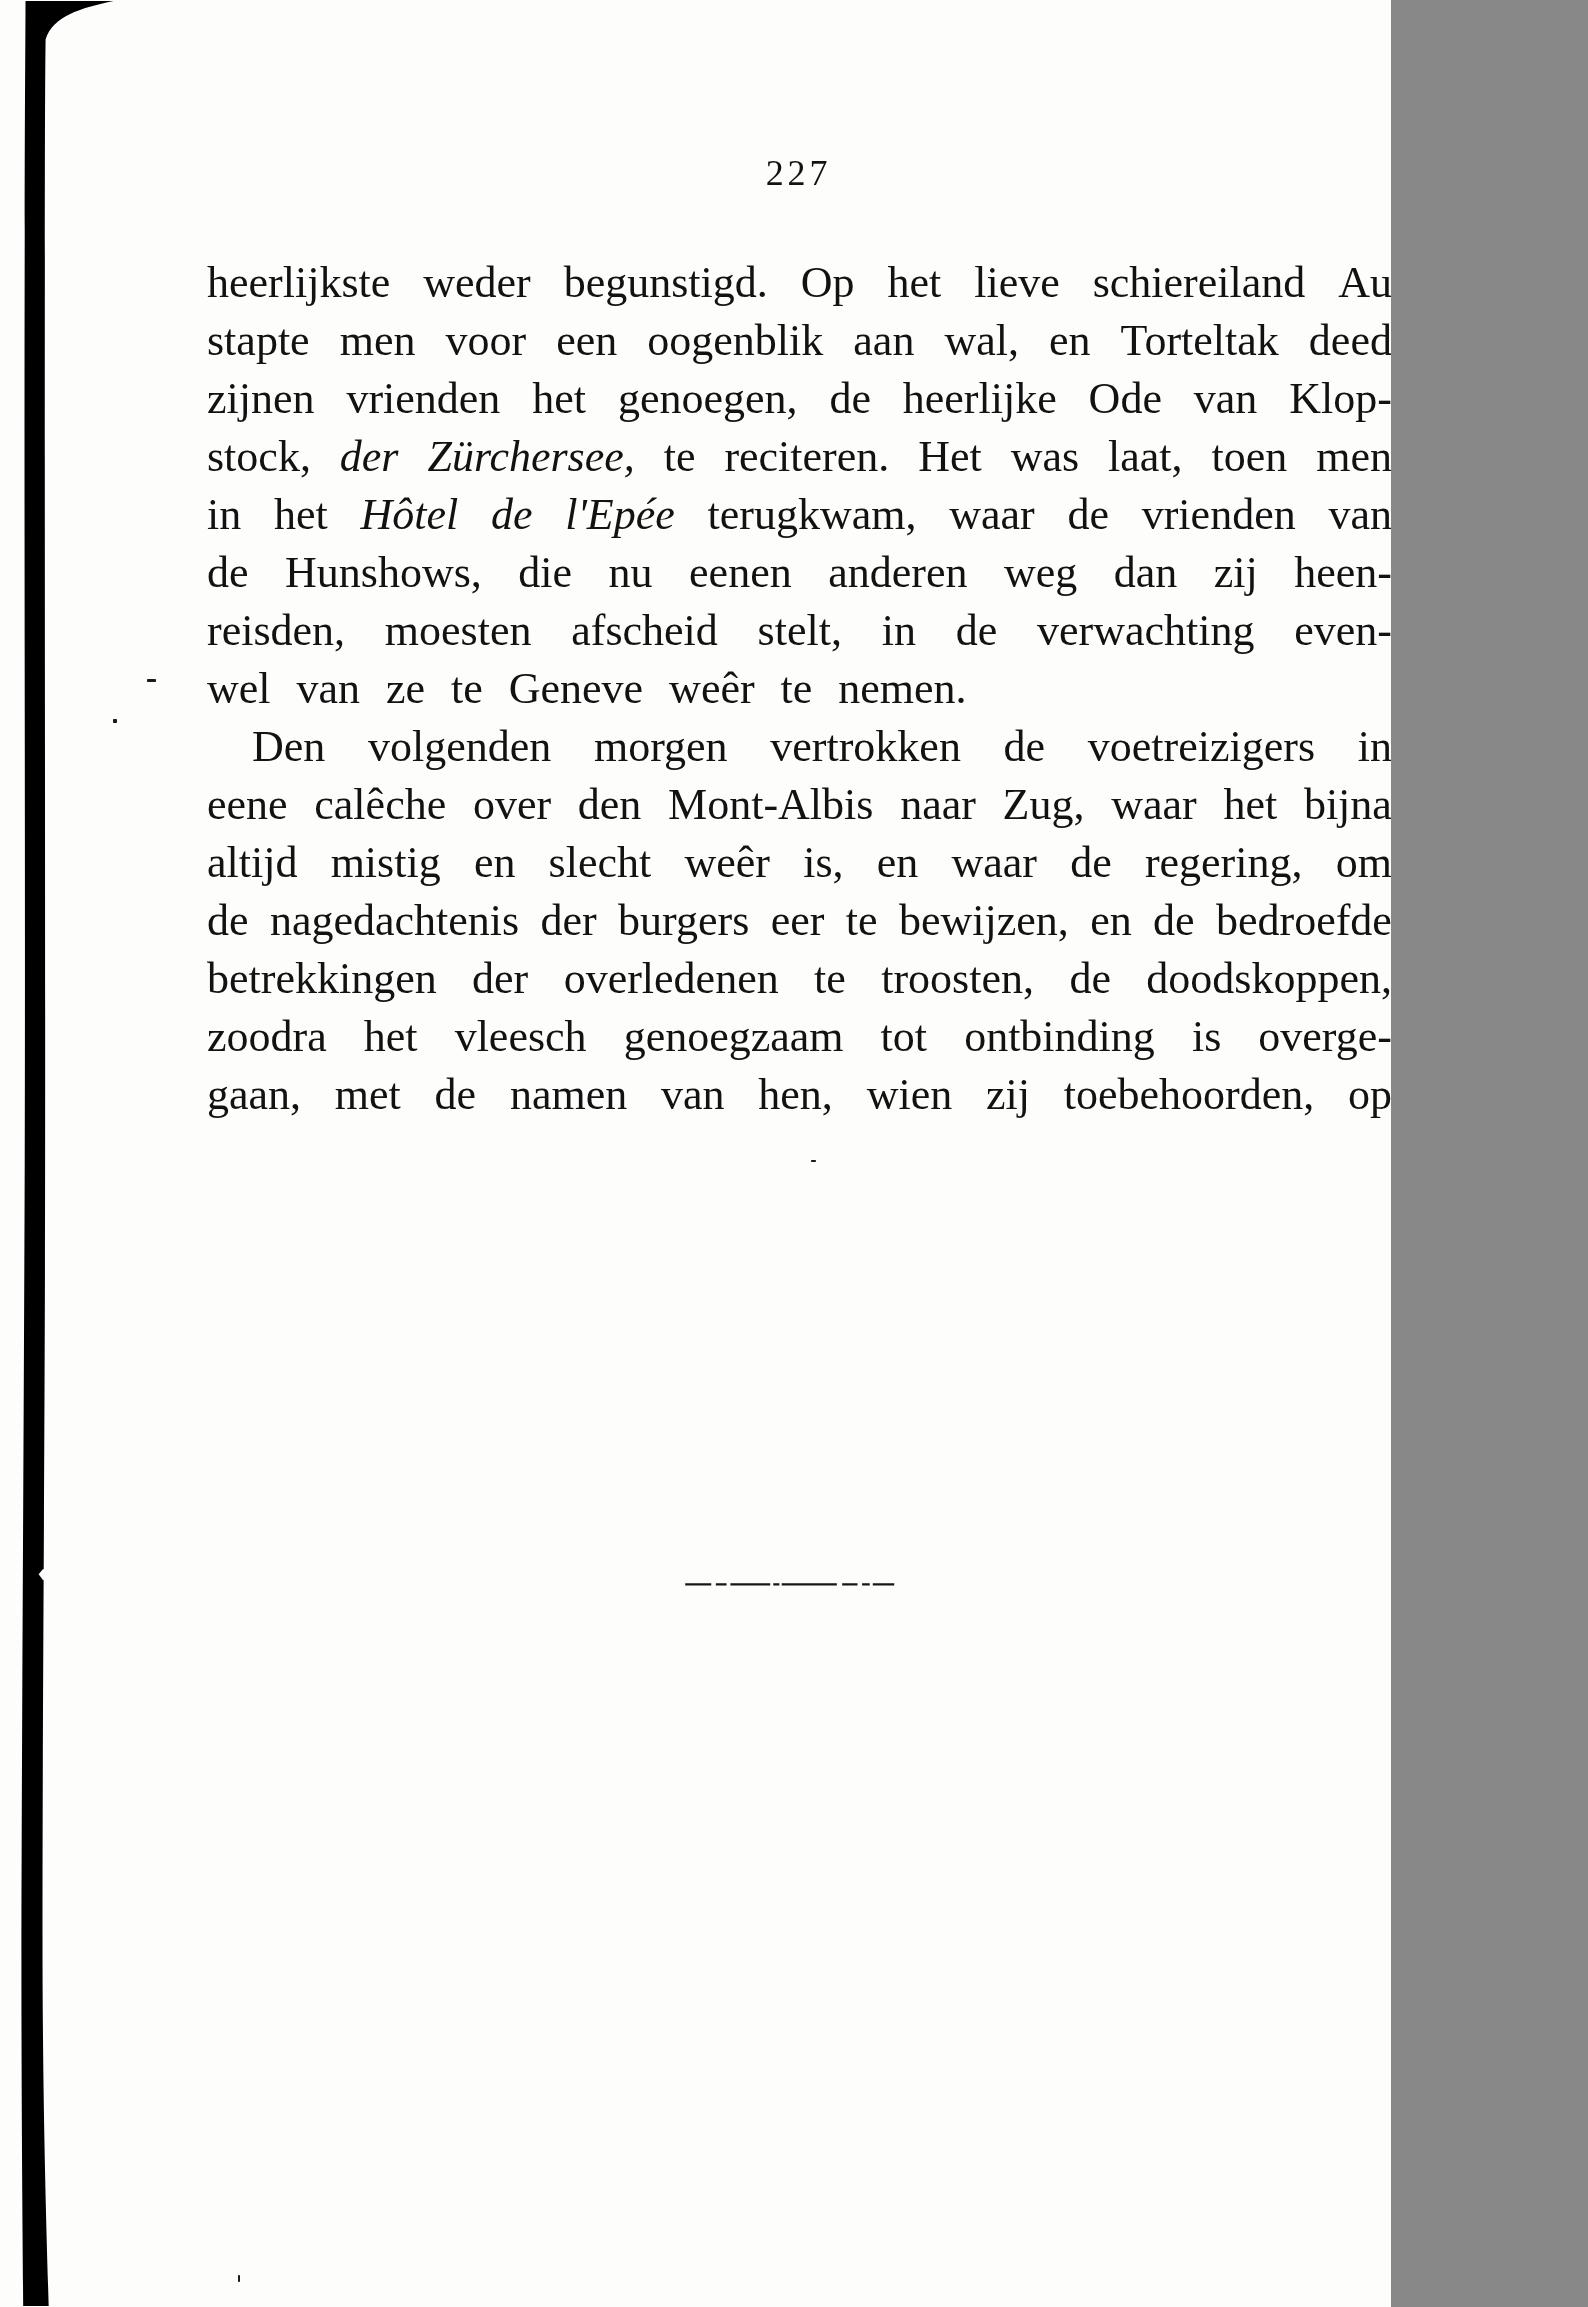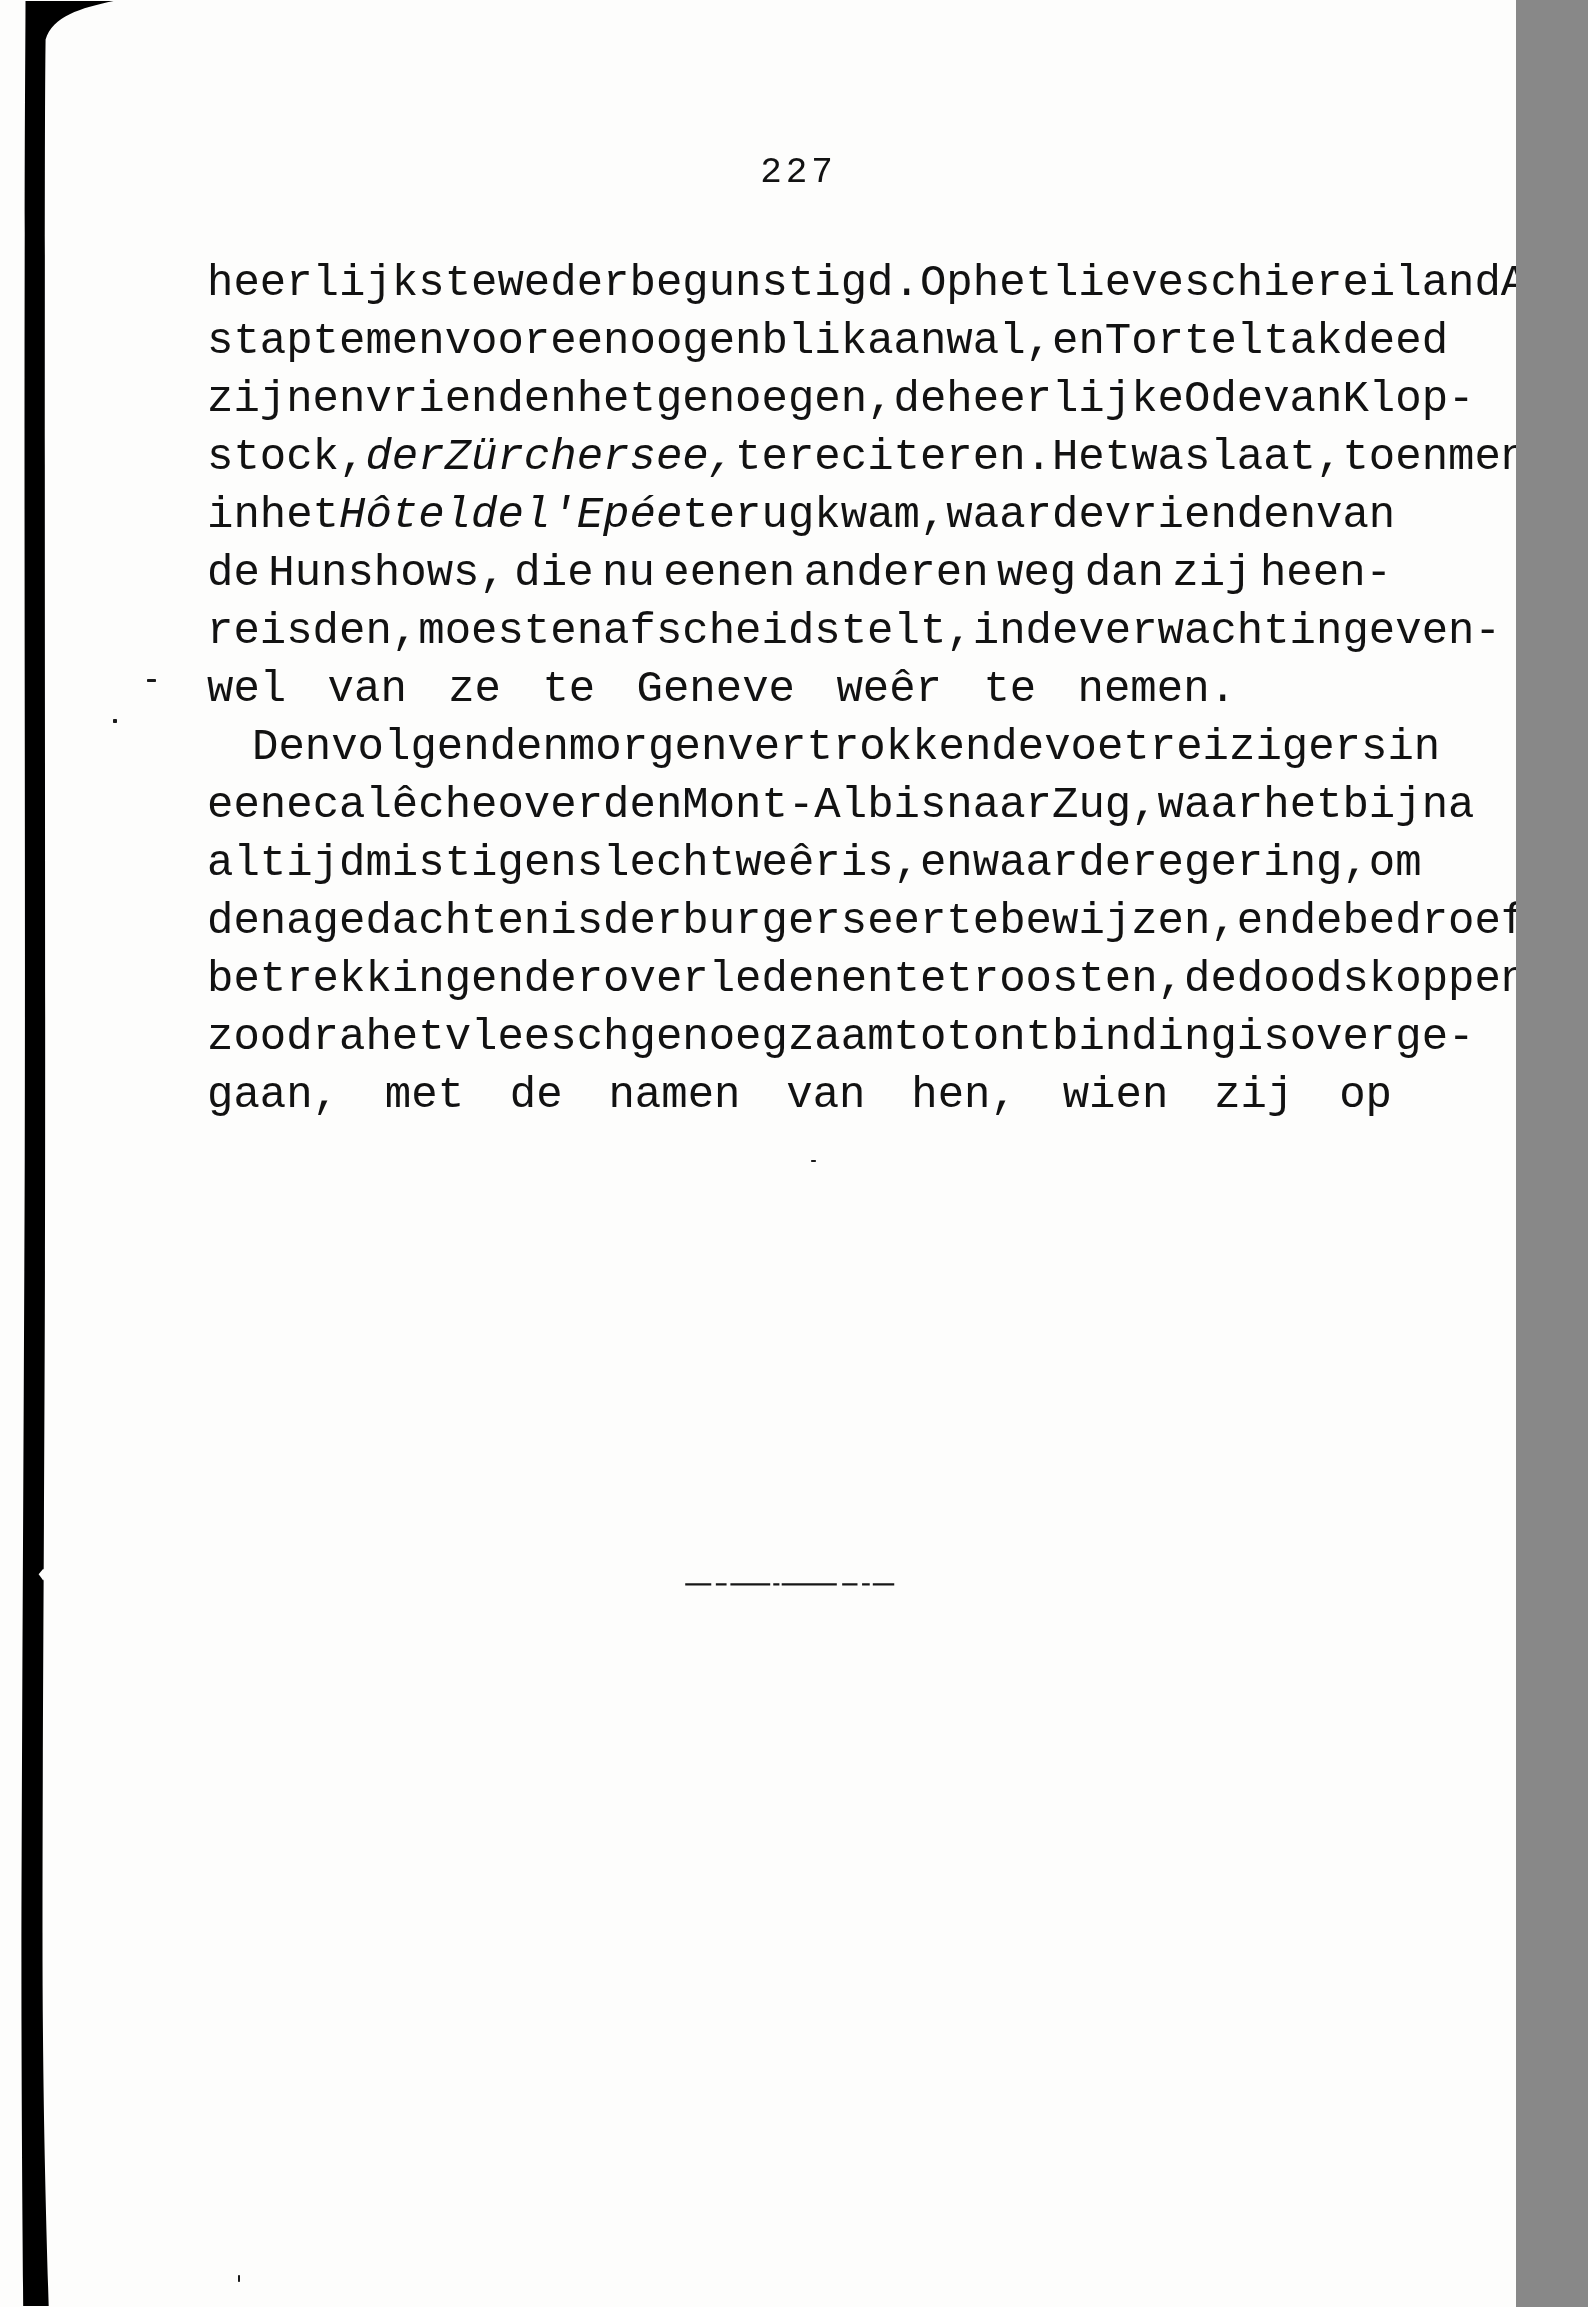--- a/index.html
+++ b/index.html
@@ -1,21 +1,21 @@
 <!DOCTYPE html>
 <html style="font-size:12.4px"><head>
 <meta charset="utf-8">
 <style>
   html,body{margin:0;padding:0;background:#888;}
   .page{
     position:relative;
-    width:1516px;height:2307px;
+    width:1391px;height:2307px;
     background:#fdfdfc;
     overflow:hidden;
-    font-family:Liberation Mono, monospace;
+    font-family:Liberation Serif, serif;
     color:#121212;
   }
   .binding{position:absolute;left:0;top:0;}
   .pagenum{
     position:absolute;left:207px;top:152px;width:1183px;
     text-align:center;font-size:36px;letter-spacing:3.9px;
   }
   .textblock{position:absolute;left:207px;top:254px;width:1185px;}
   .line{
     height:58px;line-height:58px;
@@ -207,20 +207,21 @@
         </div>
       <div class="line jline">
           <span>gaan,</span>
           <span>met</span>
           <span>de</span>
           <span>namen</span>
           <span>van</span>
           <span>hen,</span>
           <span>wien</span>
           <span>zij</span>
+          <span>toebehoorden,</span>
           <span>op</span>
         </div>
     </div>
   </div>
 
   <svg class="divider" width="226" height="4.6" viewBox="0 0 292 6">
     <line x1="0" y1="3" x2="292" y2="3" stroke="#161616" stroke-width="3" stroke-dasharray="34 6 14 5 52 4 8 3 72 7 20 6 10 4 28"></line>
   </svg>
 
   <div class="speck s1"></div>

